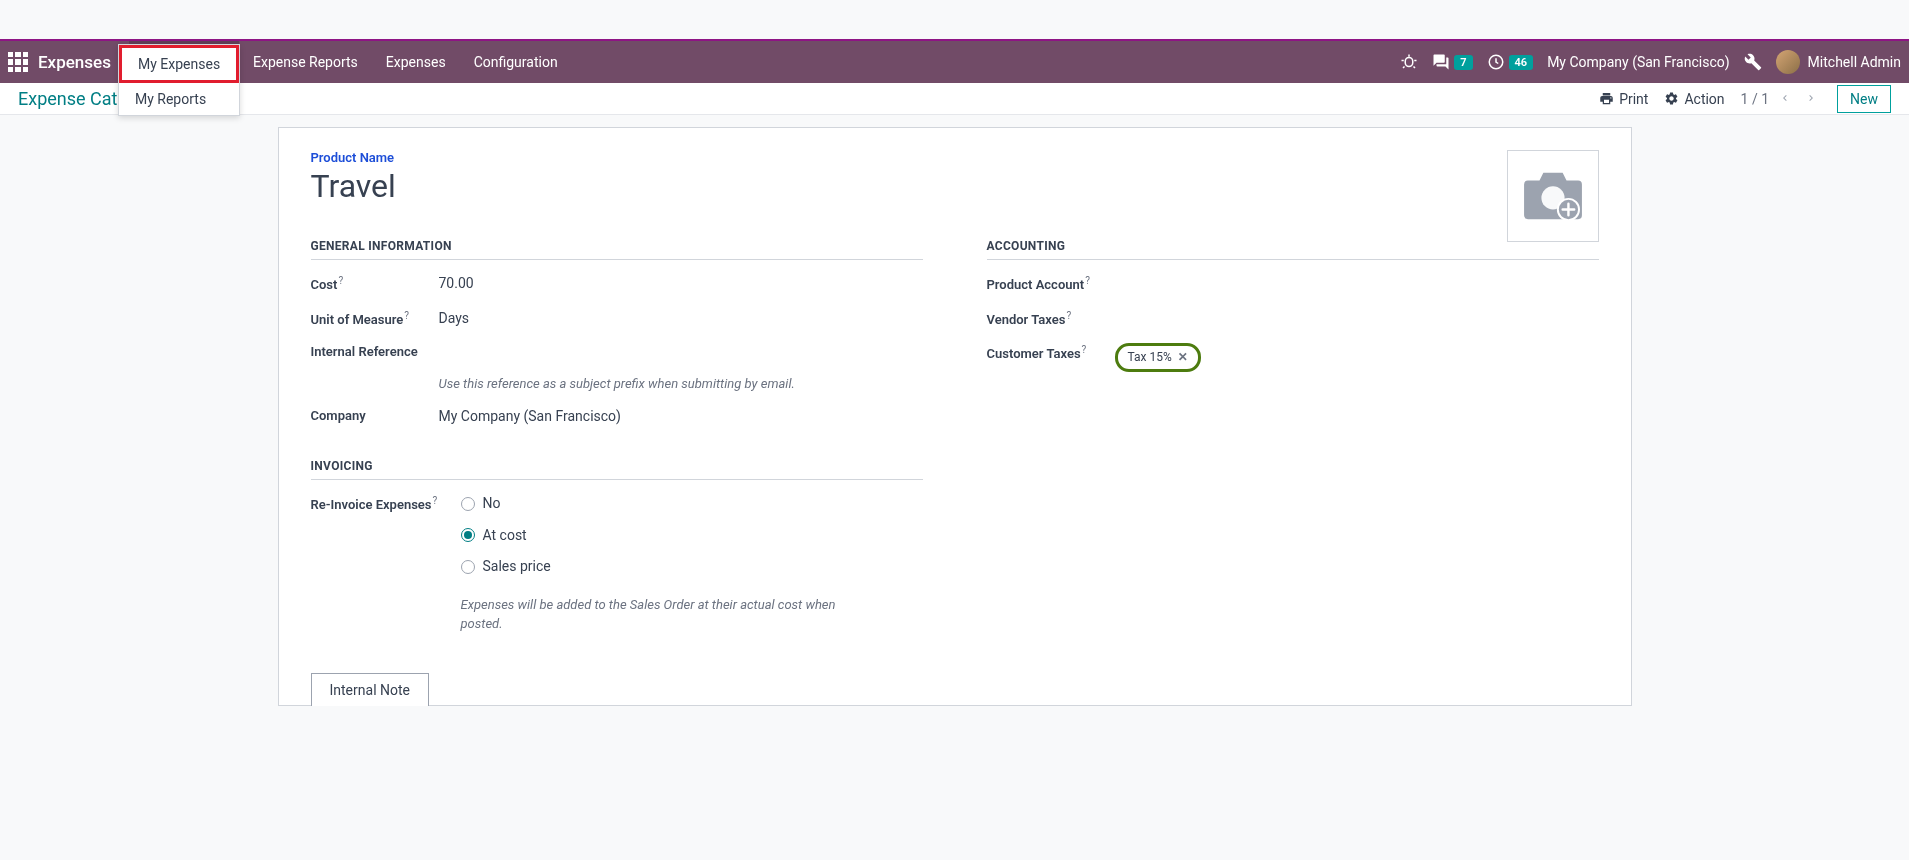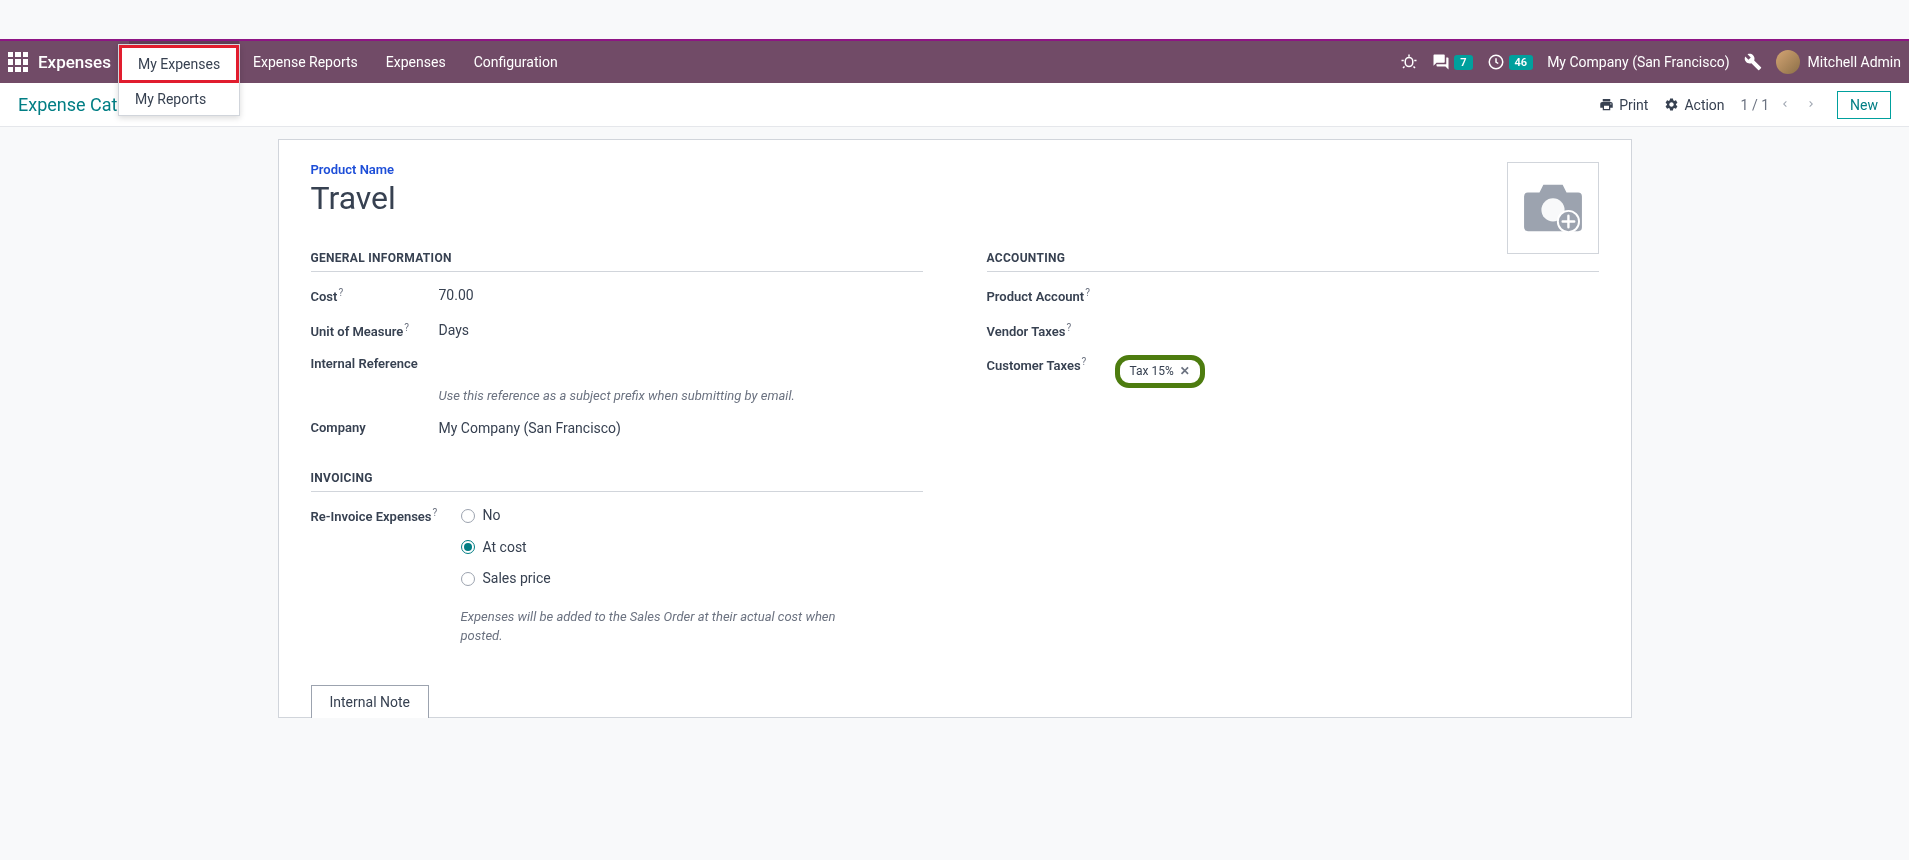--- a/index.html
+++ b/index.html
@@ -17,21 +17,21 @@
 .icon-btn { cursor: pointer; display: flex; align-items: center; gap: 4px; color:white; }
 .badge { background: #00A09D; color: white; padding: 1px 6px; border-radius: 3px; font-size: 11px; font-weight: 600; }
 .company-name { font-size: 14px; }
 .avatar { width: 24px; height: 24px; border-radius: 50%; background: linear-gradient(135deg,#d4a574,#8b6f47); display: inline-block; }
 .user-section { display: flex; align-items: center; gap: 8px; cursor: pointer; }
 
 .dropdown-menu { position: absolute; top: 44px; left: 118px; background: white; border: 1px solid #d1d5db; box-shadow: 0 2px 6px rgba(0,0,0,0.15); z-index: 100; min-width: 120px; }
 .dropdown-item { padding: 8px 16px; cursor: pointer; color: #374151; font-size: 14px; }
 .dropdown-item.highlighted { border: 3px solid #e11d2e; }
 
-.control-bar { background: white; height: 44px; display: flex; align-items: center; padding: 0 18px; border-bottom: 1px solid #e5e7eb; }
+.control-bar { background: white; height: 32px; display: flex; align-items: center; padding: 0 18px; border-bottom: 1px solid #e5e7eb; }
 .breadcrumb-text { font-size: 18px; color: #017E84; }
 .control-right { margin-left: auto; display: flex; align-items: center; gap: 16px; }
 .ctrl-btn { display: flex; align-items: center; gap: 5px; cursor: pointer; color: #374151; font-size: 14px; }
 .pager { display: flex; align-items: center; gap: 6px; color: #6b7280; font-size: 14px; }
 .pager-arrow { cursor: pointer; color: #9ca3af; padding: 2px 4px; }
 .new-btn { border: 1px solid #00A09D; color: #017E84; padding: 5px 12px; cursor: pointer; font-size: 14px; background: white; }
 
 .page-body { padding: 12px 0 0 0; display: flex; justify-content: center; }
 .form-sheet { background: white; width: 1354px; border: 1px solid #d1d5db; padding: 22px 32px 0 32px; position: relative; }
 
@@ -49,21 +49,21 @@
 .field-label { width: 128px; font-size: 13px; font-weight: 600; color: #374151; position: relative; flex-shrink: 0; line-height: 1.4; }
 .field-label.help::after { content: "?"; font-size: 10px; color: #6b7280; vertical-align: super; margin-left: 1px; font-weight: normal; }
 .field-value { flex: 1; font-size: 14px; color: #374151; line-height:1.4; }
 .field-help { font-size: 13px; color: #6b7280; font-style: italic; }
 
 .radio-row { display: flex; align-items: center; gap: 8px; margin-bottom: 12px; cursor: pointer; }
 .radio { width: 14px; height: 14px; border: 1.5px solid #9ca3af; border-radius: 50%; display: inline-flex; align-items: center; justify-content: center; }
 .radio.checked { border-color: #017E84; }
 .radio.checked::after { content: ""; width: 8px; height: 8px; background: #017E84; border-radius: 50%; }
 
-.tag { display: inline-flex; align-items: center; gap: 6px; border: 5px solid #4d7c0f; border-radius: 14px; padding: 3px 10px; font-size: 12px; color: #374151; }
+.tag { display: inline-flex; align-items: center; gap: 6px; border: 3px solid #4d7c0f; border-radius: 14px; padding: 3px 10px; font-size: 12px; color: #374151; }
 .tag-remove { cursor: pointer; color: #6b7280; font-weight: bold; }
 
 .tab-bar { margin-top: 24px; }
 .tab { display: inline-block; border: 1px solid #9ca3af; border-bottom: none; padding: 8px 18px; font-size: 14px; color: #374151; cursor: pointer; background: white; position: relative; top: 1px; }
 .tab-content { border-top: 1px solid #d1d5db; padding-top: 16px; }
 .note-placeholder { color: #9ca3af; font-size: 14px; padding-bottom: 8px; }
 </style>
 </head>
 <body>
 

